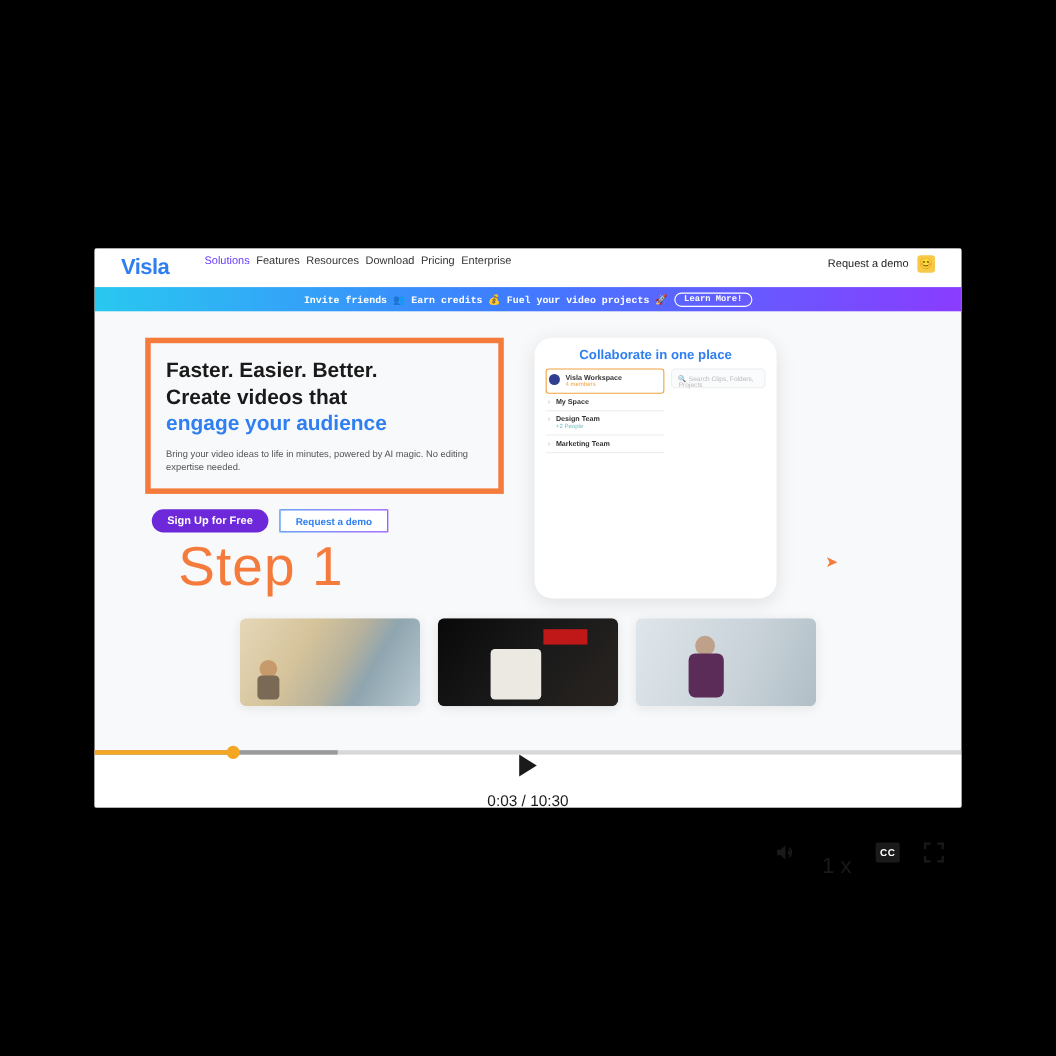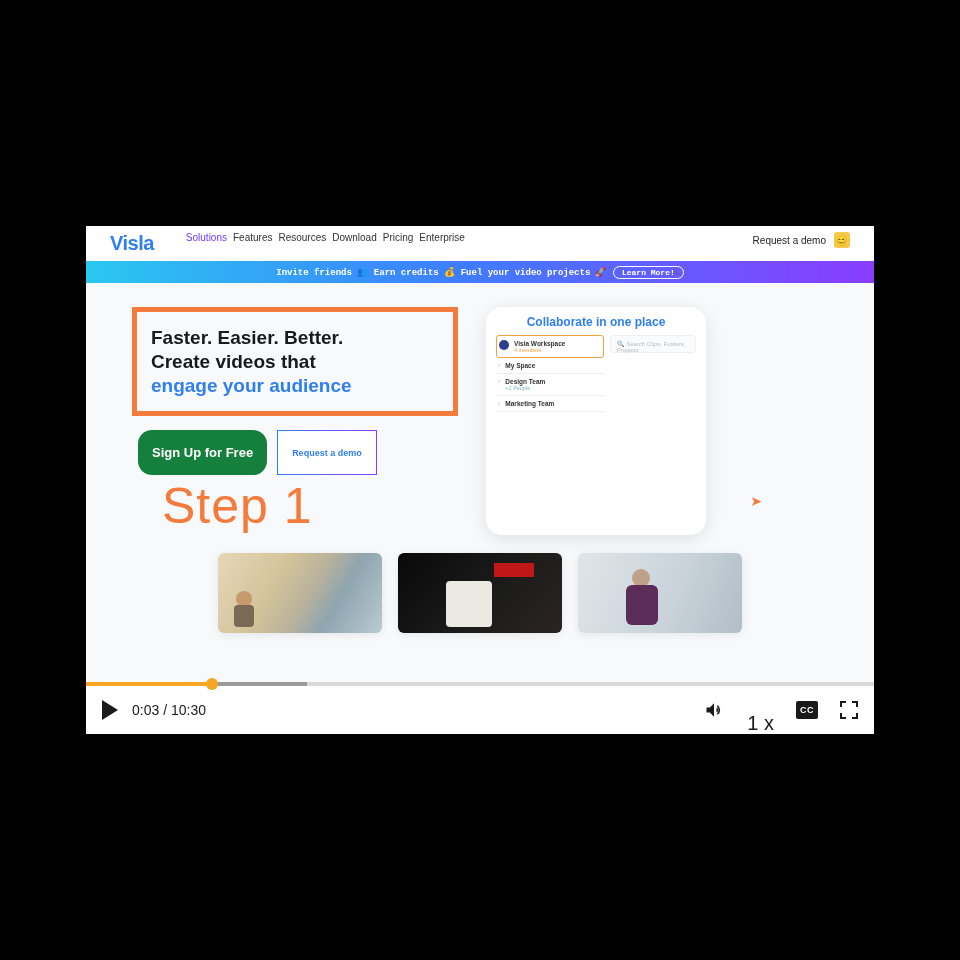--- a/index.html
+++ b/index.html
@@ -102,26 +102,26 @@
   color: #555;
   line-height: 1.35;
 }
 .cta-row {
   display: flex;
   gap: 10px;
   margin-top: 14px;
   margin-left: 6px;
 }
 .btn-primary {
-  background: #15803d;
+  background: #6d28d9;
   color: #fff;
   border: none;
   border-radius: 14px;
-  padding: 15px 14px;
-  font-size: 13px;
+  padding: 5px 14px;
+  font-size: 10px;
   font-weight: 600;
   cursor: pointer;
 }
 .btn-outline {
   background: #fff;
   color: #2f7ff0;
   border: 1.5px solid;
   border-image: linear-gradient(90deg,#2f7ff0,#8a3cff) 1;
   border-radius: 14px;
   padding: 4px 14px;
@@ -240,20 +240,21 @@
   transform: translateX(-50%);
 }
 .controls {
   height: 48px;
   background: #fff;
   display: flex;
   align-items: center;
   padding: 0 16px;
   gap: 14px;
   color: #1a1a1a;
+  flex-direction: column;
 }
 .ctrl-btn { cursor: pointer; display: flex; align-items: center; justify-content: center; }
 .play-tri {
   width: 0; height: 0;
   border-left: 16px solid #1a1a1a;
   border-top: 10px solid transparent;
   border-bottom: 10px solid transparent;
 }
 .time { font-size: 14px; color: #1a1a1a; }
 .controls-right { margin-left: auto; display:flex; align-items:center; gap: 22px; }
@@ -301,20 +302,21 @@
       </div>
 
       <div class="hero">
         <div class="hero-left">
           <div class="hero-box">
             <div class="headline">
               <span>Faster. Easier. Better.</span><br>
               <span>Create videos that</span><br>
               <span class="accent">engage your audience</span>
             </div>
+            <div class="sub">Bring your video ideas to life in minutes, powered by AI magic. No editing expertise needed.</div>
           </div>
           <div class="cta-row">
             <button class="btn-primary">Sign Up for Free</button>
             <button class="btn-outline">Request a demo</button>
           </div>
           <div class="step-label">Step 1</div>
         </div>
 
         <div class="collab-panel">
           <div class="collab-title">Collaborate in one place</div>

